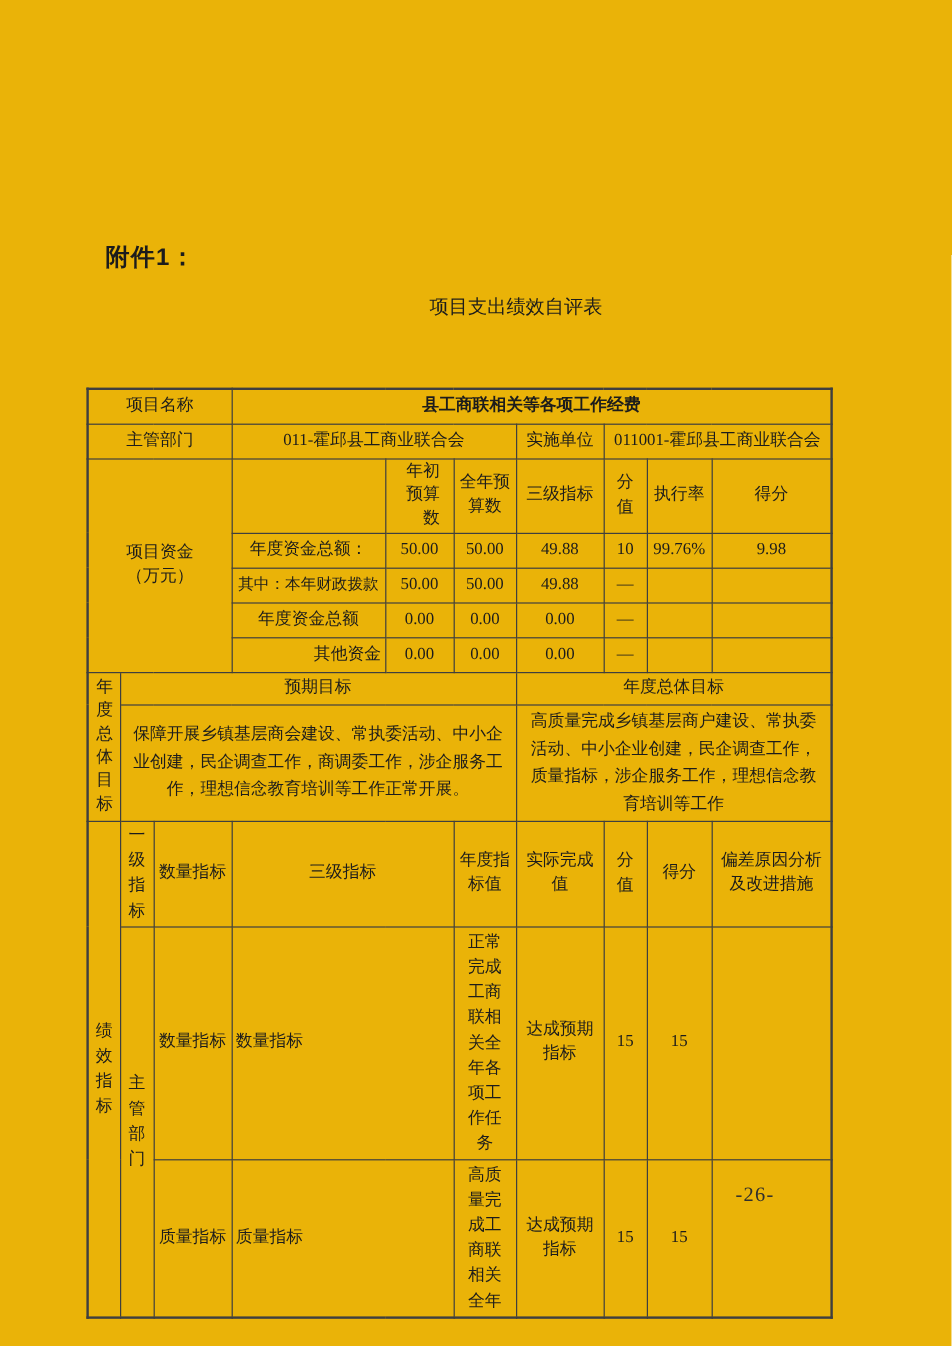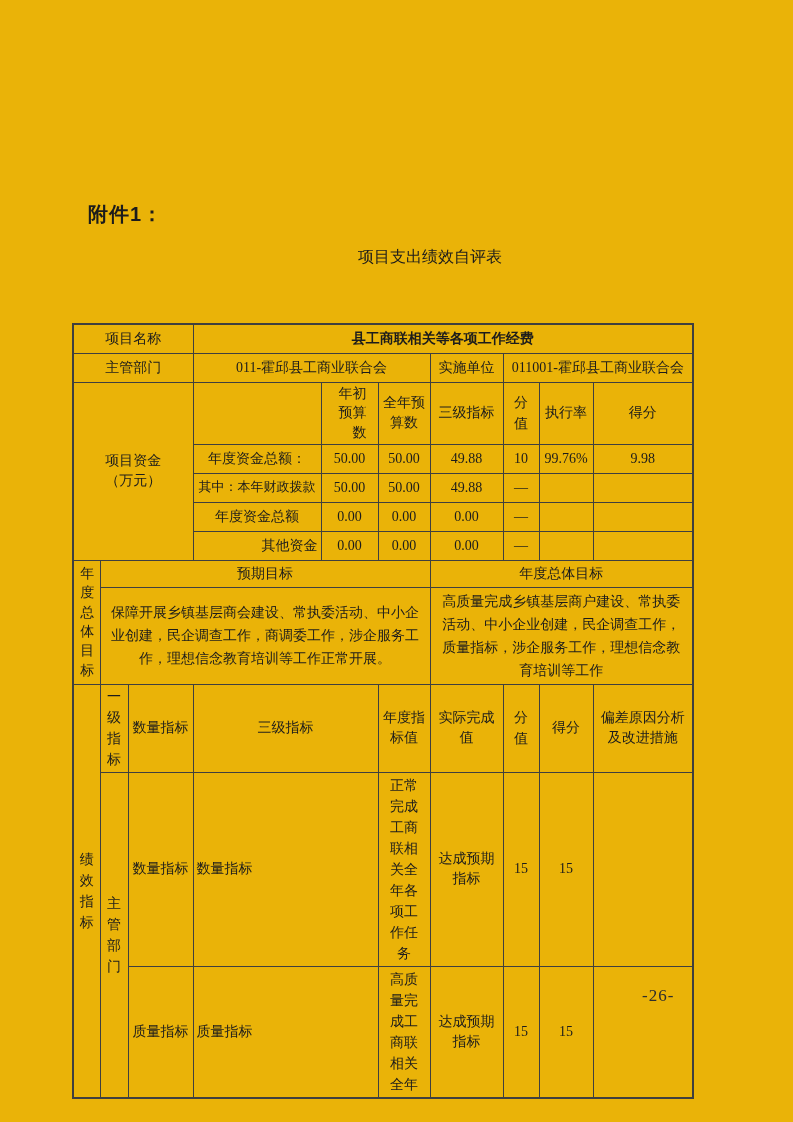--- a/index.html
+++ b/index.html
@@ -32,21 +32,21 @@
   td.l{text-align:left;}
   td.r{text-align:right;}
   td.goal{line-height:23px;padding:2px 6px;text-align:center;}
   .vtext{width:15px;margin:0 auto;line-height:1.5;word-break:break-all;text-align:center;}
   .vtext.tall{line-height:1.38;text-align:right;}
   td.bold{font-weight:bold;}
   td.padx{padding:1px 11px;text-align:right;}
   td.fundlabel{font-size:13px;padding:1px 2px;margin-top:32px;}
   td.target{line-height:21px;padding:2px 10px;}
   .pagenum{
-    position:absolute;left:642px;top:986px;
+    position:absolute;left:613px;top:986px;
     font-size:17px;letter-spacing:1px;color:#2e2e2e;
   }
 </style>
 </head>
 <body>
 
 <div class="page">
 
   <div class="attachment">附件1：</div>
 

